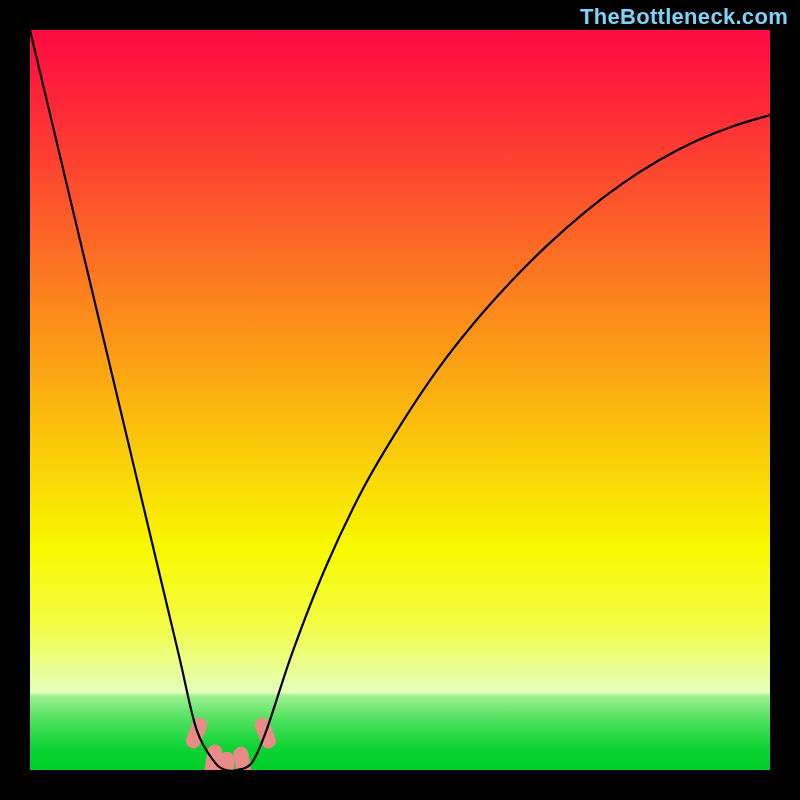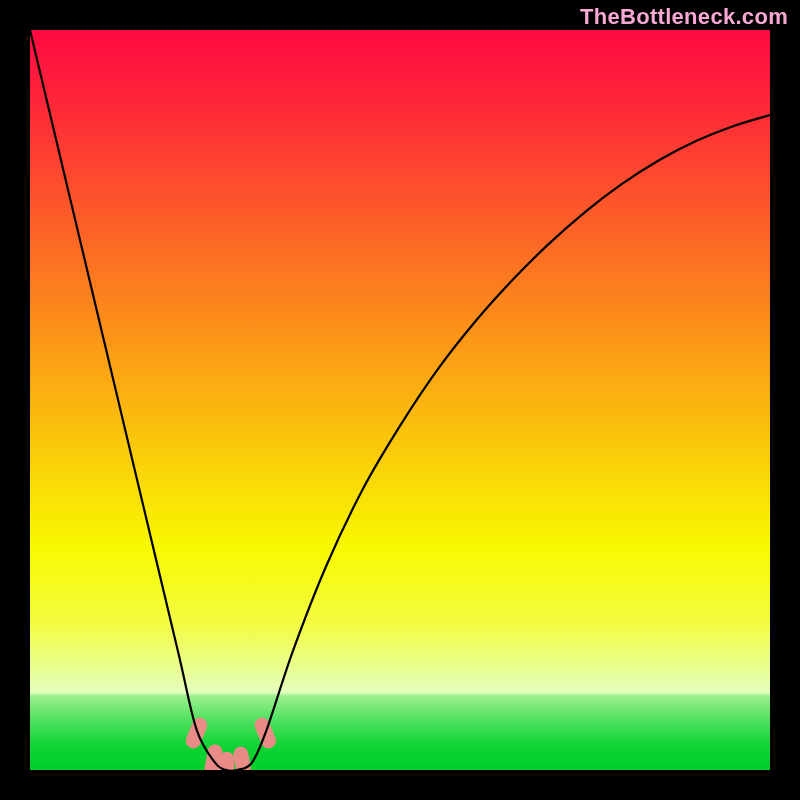--- a/index.html
+++ b/index.html
@@ -1,17 +1,17 @@
 <!DOCTYPE html>
 <html><head>
 <meta charset="utf-8">
 <style>
   html, body { margin: 0; padding: 0; }
   body { width: 800px; height: 800px; background: #000; position: relative; font-family: Arial, Helvetica, sans-serif; }
-  .watermark { position: absolute; top: 4px; right: 12px; color: #f9a8d4; font-size: 22px; font-weight: 600; letter-spacing: 0.3px; }
+  .watermark { position: absolute; top: 4px; right: 12px; color: #7dd3fc; font-size: 22px; font-weight: 600; letter-spacing: 0.3px; }
   .plot-wrap { position: absolute; left: 30px; top: 30px; width: 740px; height: 740px; background: #fff; overflow: hidden; }
   svg { display: block; width: 100%; height: 100%; }
 </style>
 </head>
 <body>
 
 <div class="watermark">TheBottleneck.com</div>
 
 <div class="plot-wrap">
   <svg id="chart-svg" viewBox="0 0 740 740" preserveAspectRatio="none">

